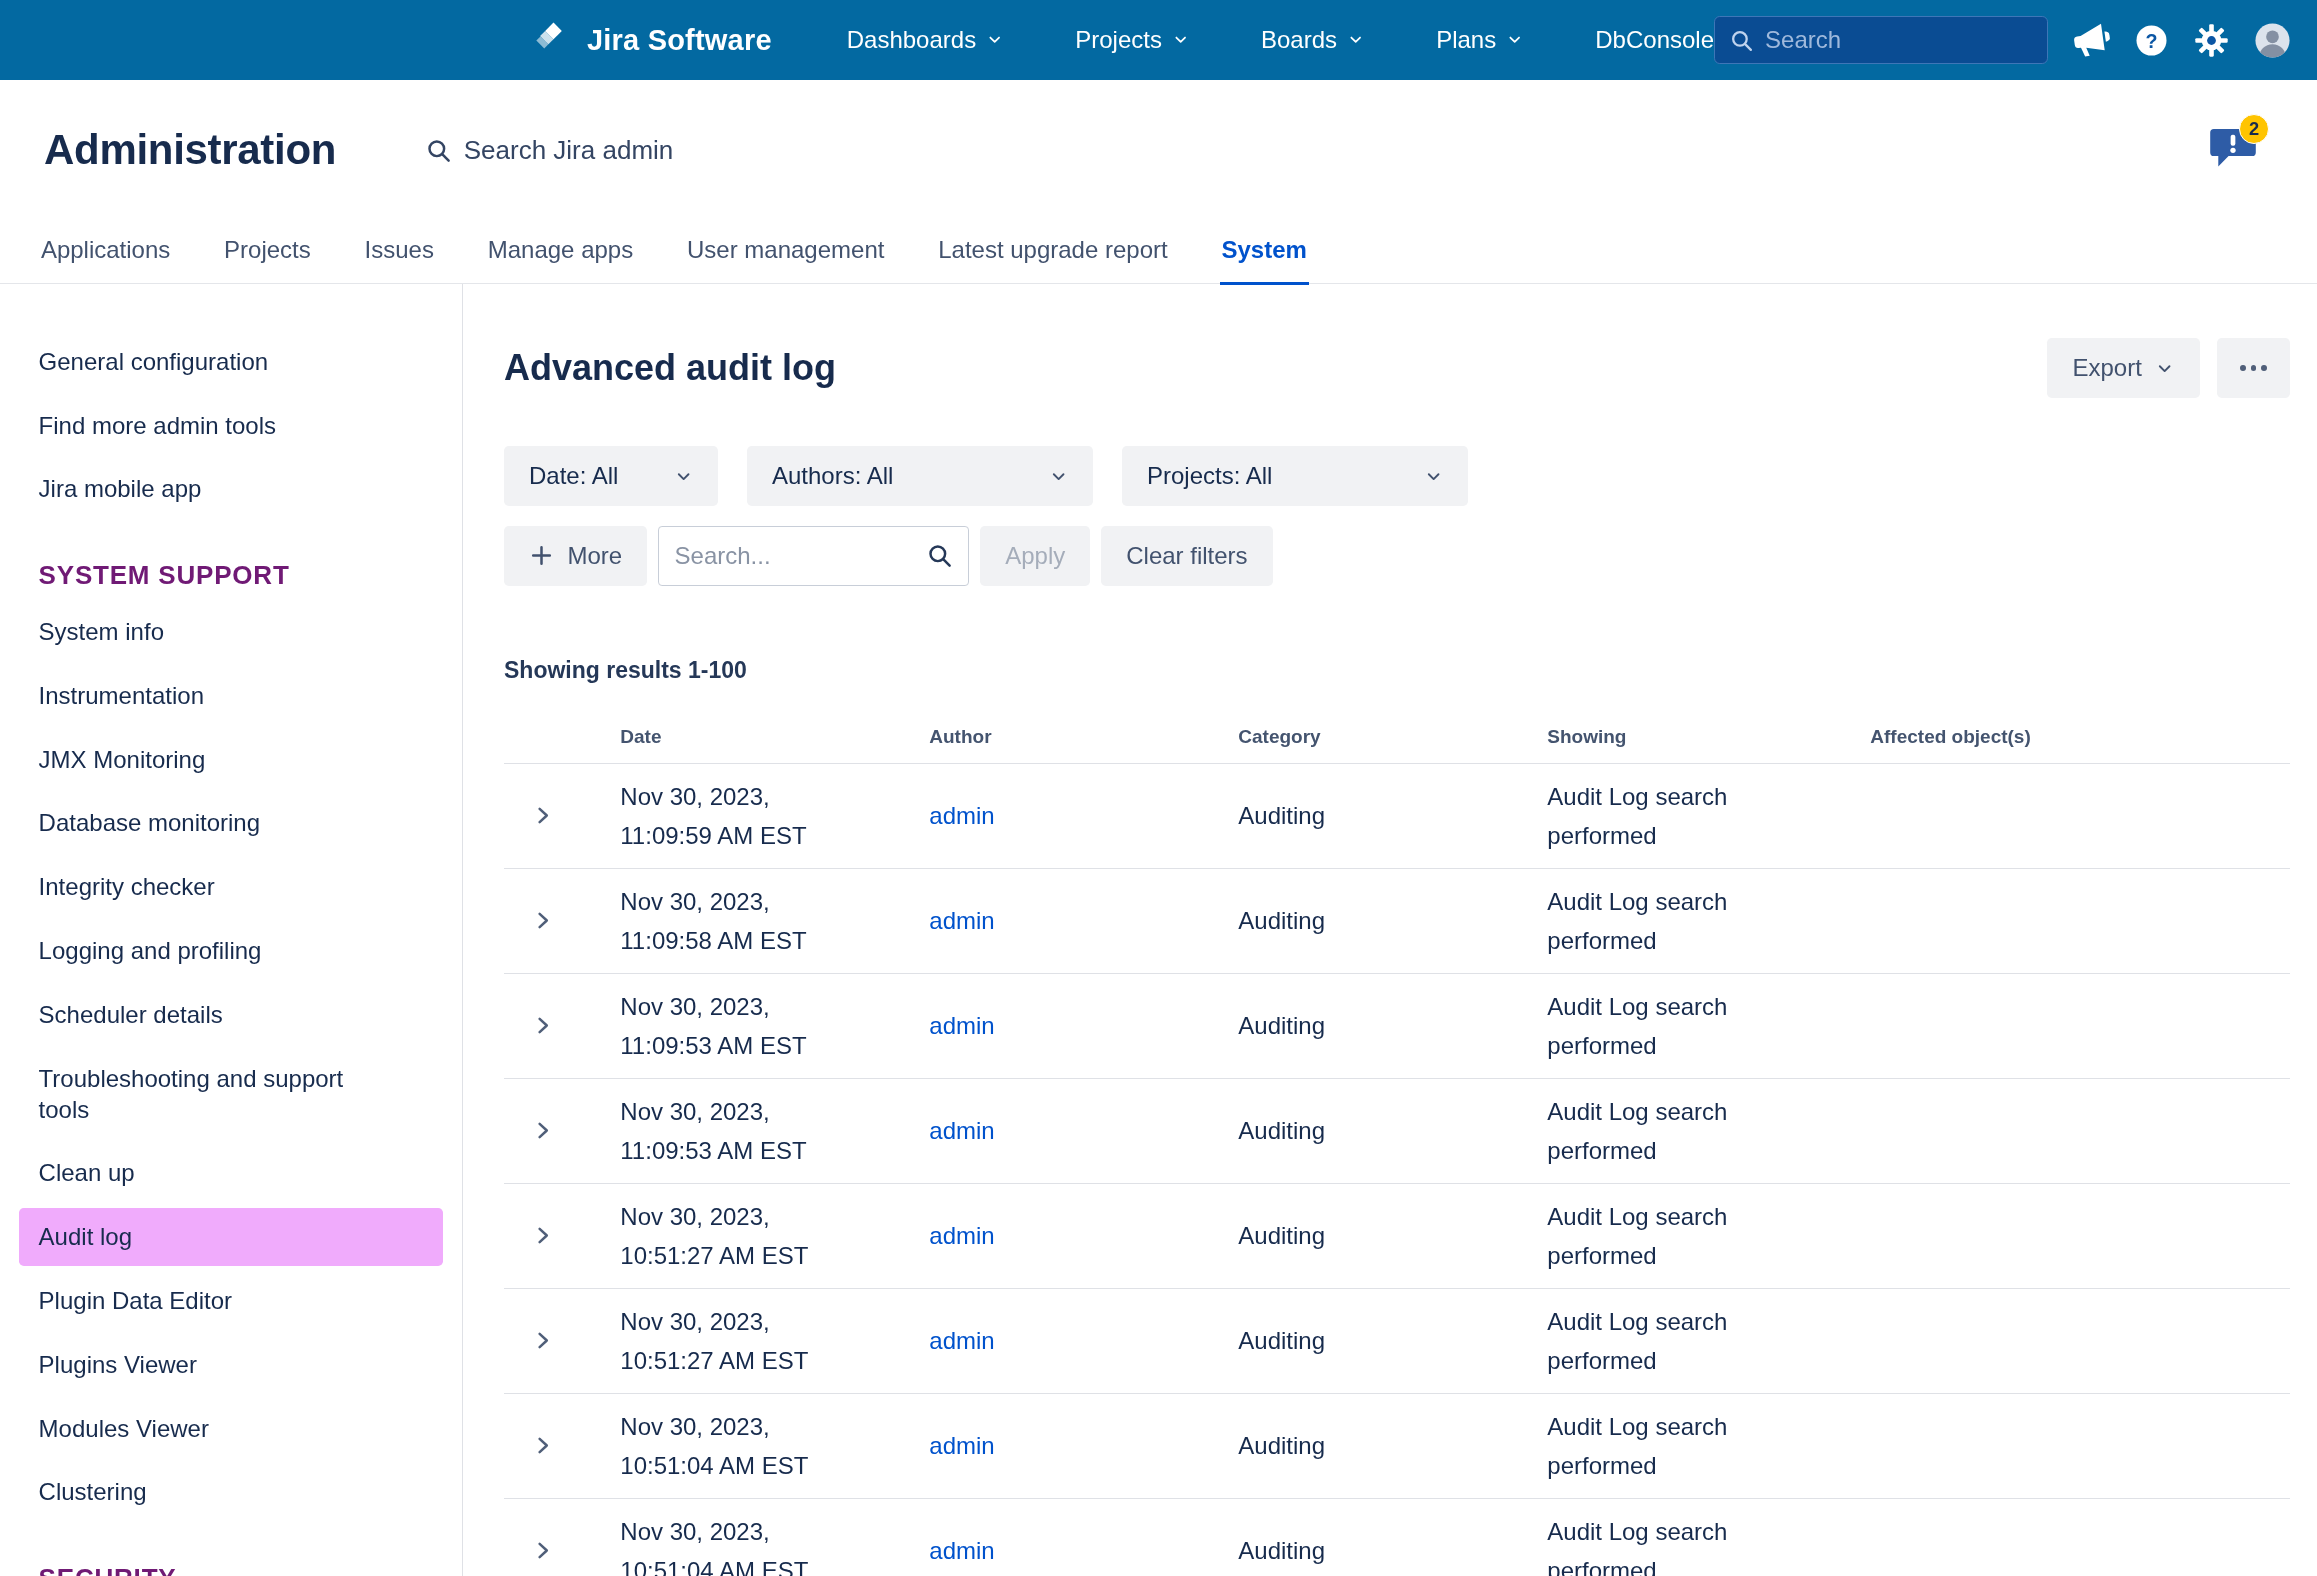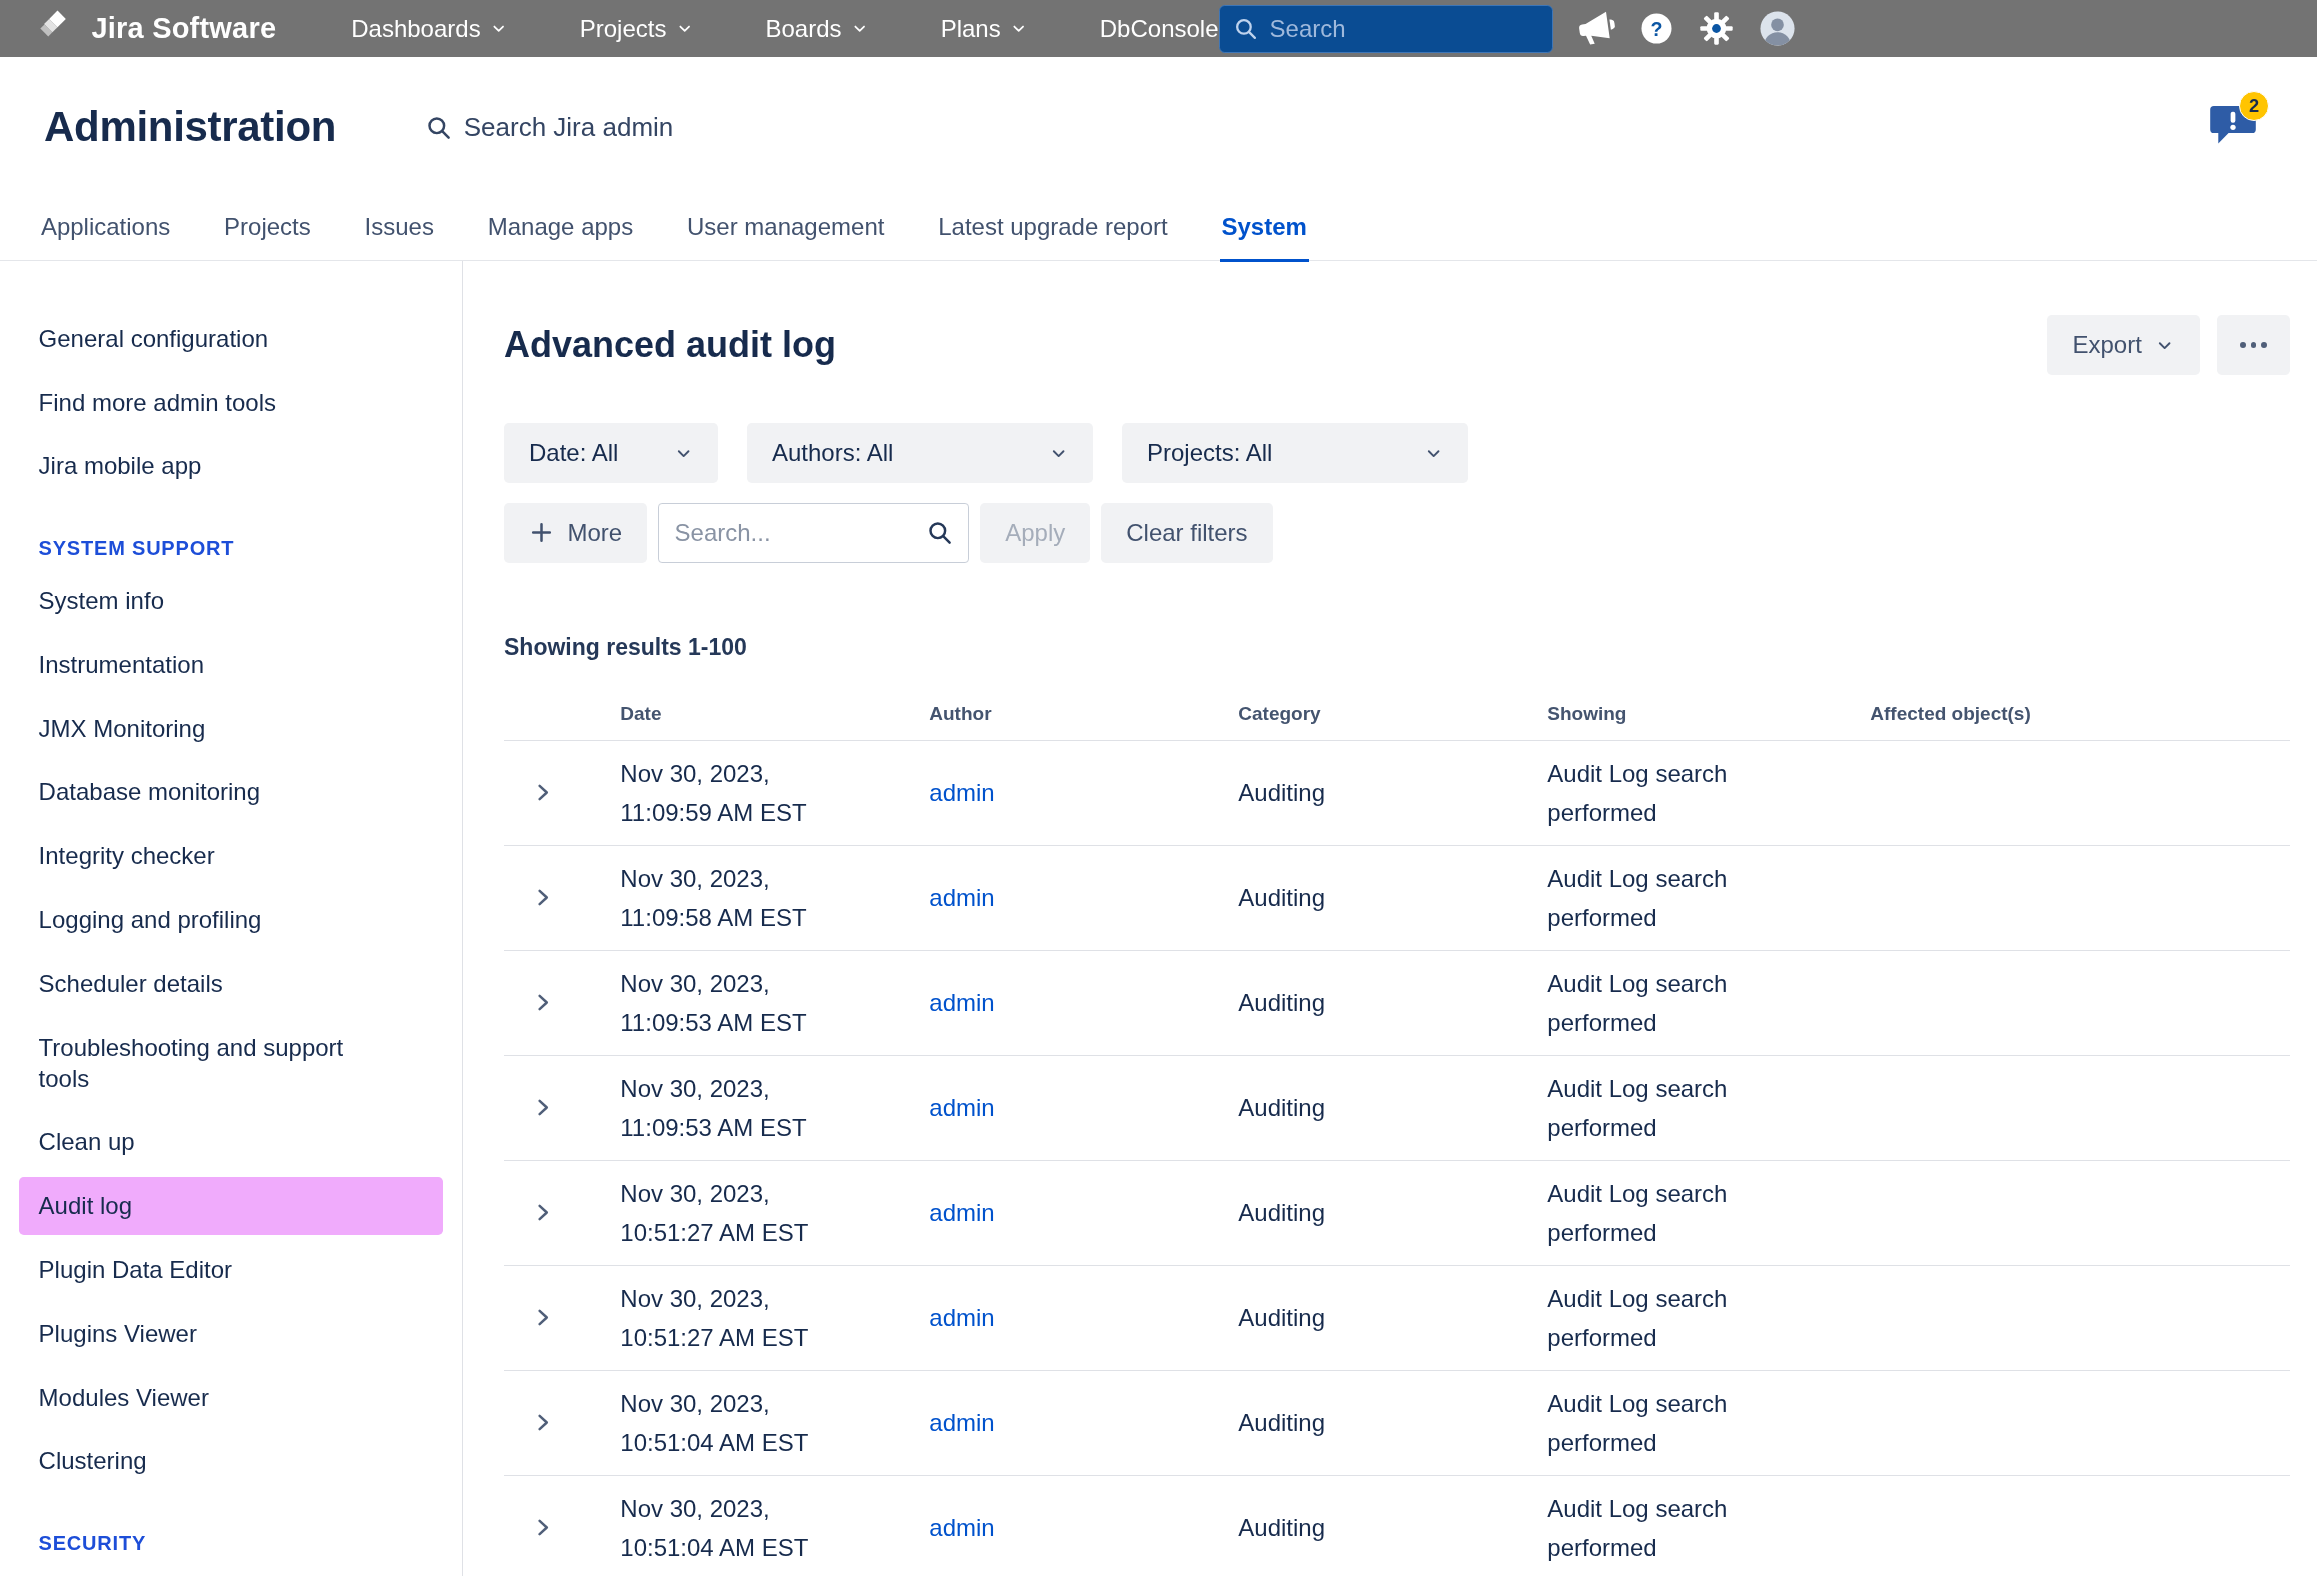--- a/index.html
+++ b/index.html
@@ -4,22 +4,22 @@
 <style>
   * { box-sizing: border-box; margin: 0; padding: 0; }
   html, body {
     width: 2317px; height: 1577px; overflow: hidden;
     font-family: "Liberation Sans", "DejaVu Sans", sans-serif;
     background: #ffffff; color: #172B4D;
   }
 
   
   .navbar {
-    height: 57px; background: #737373;
-    display: flex; align-items: center; justify-content: flex-start;
+    height: 80px; background: #0369a1;
+    display: flex; align-items: center; justify-content: flex-end;
     padding: 0 25px 0 37px;
   }
   .nav-left { display: flex; align-items: center; }
   .brand { display: flex; align-items: center; gap: 13.5px; cursor: pointer; text-decoration: none; }
   .brand-text { color: #fff; font-size: 29px; font-weight: 700; letter-spacing: 0.2px; }
   .nav-menu { display: flex; align-items: center; gap: 72px; margin-left: 75px; }
   .nav-item { display: flex; align-items: center; gap: 9.7px; color: #fff; font-size: 24px; cursor: pointer; white-space: nowrap; }
   .nav-right { display: flex; align-items: center; gap: 23px; }
   .nav-search {
     width: 334px; height: 48px; background: #0A4C93;
@@ -52,21 +52,21 @@
   
   .content { display: flex; min-height: 1294px; }
   .sidebar { width: 463px; min-width: 463px; border-right: 1.9px solid #DFE1E6; padding-top: 48px; }
   .side-item {
     margin: 0 19.3px 5.8px 19.3px; padding: 13.5px 68px 13.5px 19.3px;
     font-size: 24px; line-height: 31px; color: #172B4D; border-radius: 4.8px; cursor: pointer;
   }
   .side-item.selected { background: #f0abfc; }
   .side-section-title {
     margin: 42px 19.3px 11.6px 19.3px; padding-left: 19.3px;
-    font-size: 20px; font-weight: 700; color: #1d4ed8; letter-spacing: 0.8px;
+    font-size: 26px; font-weight: 700; color: #701a75; letter-spacing: 0.8px;
   }
 
   .main { flex: 1; padding: 54px 27px 0 41px; }
   .title-row { display: flex; align-items: center; justify-content: space-between; }
   .main-title { font-size: 36px; font-weight: 700; color: #172B4D; }
   .title-actions { display: flex; gap: 17.4px; }
 
   .btn {
     background: #F1F2F4; border: none; border-radius: 4.8px; cursor: pointer;
     height: 60px; padding: 0 25px; font-size: 24px; color: #42526E; font-family: inherit;

